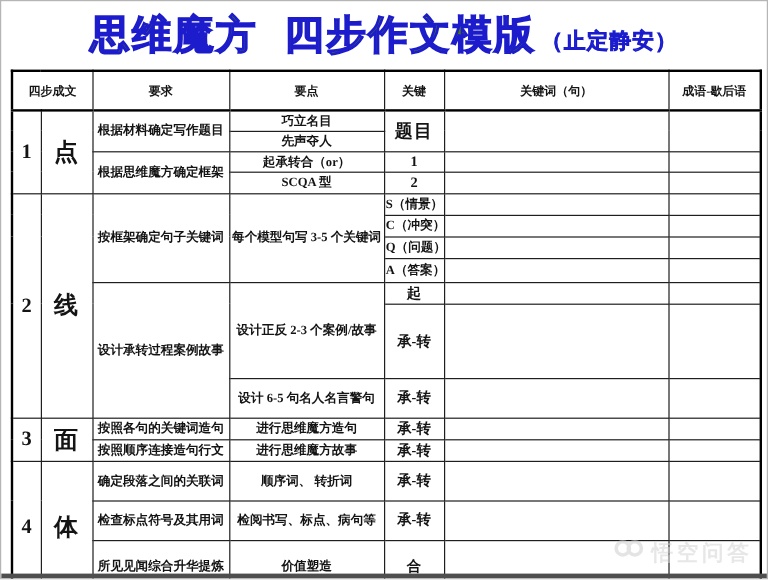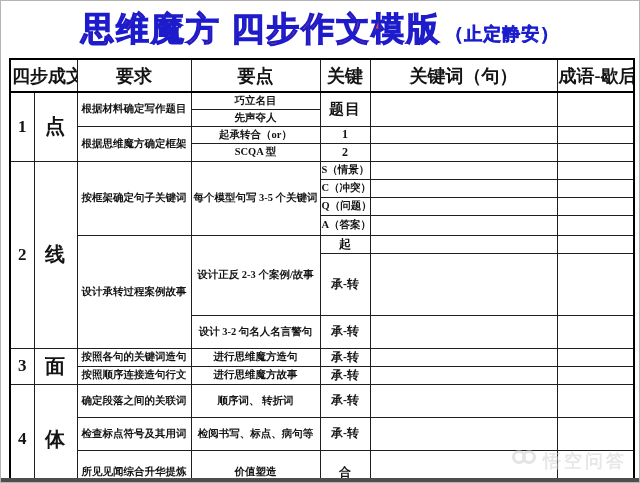--- a/index.html
+++ b/index.html
@@ -6,42 +6,42 @@
   body { background:#ffffff; font-family:"Liberation Serif","DejaVu Serif",serif; }
   .canvas {
     position:relative; width:640px; height:483px;
     background:#ffffff; border:1px solid #b5b5b5; overflow:hidden;
   }
   .title-bar {
     position:absolute; top:6px; left:0; width:100%;
     text-align:center; white-space:nowrap;
   }
   .title-main {
-    font-family:Liberation Serif, serif;
+    font-family:Liberation Mono, monospace;
     font-weight:900; font-size:33px; letter-spacing:2px;
-    color:#ef4444; -webkit-text-stroke:1.2px #1c1ccd;
+    color:#4d7c0f; -webkit-text-stroke:1.2px #1c1ccd;
   }
   .title-sub {
     font-family:"DejaVu Sans","Liberation Sans",sans-serif;
     font-weight:900; font-size:18px; letter-spacing:1px;
     color:#3b82f6; -webkit-text-stroke:0.6px #1c1ccd;
   }
   table.tpl {
     position:absolute; left:8px; top:57px;
     border-collapse:collapse; table-layout:fixed; width:624px;
     border:2px solid #000;
   }
   table.tpl td {
     border:1px solid #1f1f1f;
     text-align:center; vertical-align:middle;
     font-weight:bold; color:#141414;
     white-space:nowrap; overflow:hidden;
     padding:0 1px;
   }
-  tr.hdr td { font-size:18px; border-bottom:2px solid #000; }
+  tr.hdr td { font-size:10px; border-bottom:2px solid #000; }
   td.num { font-size:17px; }
   td.cat { font-size:20px; letter-spacing:1px; }
   td.req, td.pt { font-size:10.5px; }
   td.key { font-size:10.5px; }
   td.key.big { font-size:12px; }
   td.red { color:#e60000; font-size:15px; letter-spacing:1px;margin-top:43px; }
   .rh33{height:33px} .rh27{height:45px} .rh20{height:20px}
   .rh18{height:18px} .rh17{height:17px} .rh14{height:14px} .rh62{height:62px}
   .bottom-bar {
     position:absolute; left:0; top:477px; width:640px; height:4px;
@@ -151,21 +151,21 @@
       <td class="key big">起</td>
       <td class="kw"></td>
       <td class="idm"></td>
     </tr>
     <tr class="rh62">
       <td class="key big">承-转</td>
       <td class="kw"></td>
       <td class="idm"></td>
     </tr>
     <tr class="rh33">
-      <td class="pt">设计 3-2 句名人名言警句</td>
+      <td class="pt">设计 6-5 句名人名言警句</td>
       <td class="key big">承-转</td>
       <td class="kw"></td>
       <td class="idm"></td>
     </tr>
 
     <tr class="rh17">
       <td class="num" rowspan="2">3</td>
       <td class="cat" rowspan="2">面</td>
       <td class="req">按照各句的关键词造句</td>
       <td class="pt">进行思维魔方造句</td>

